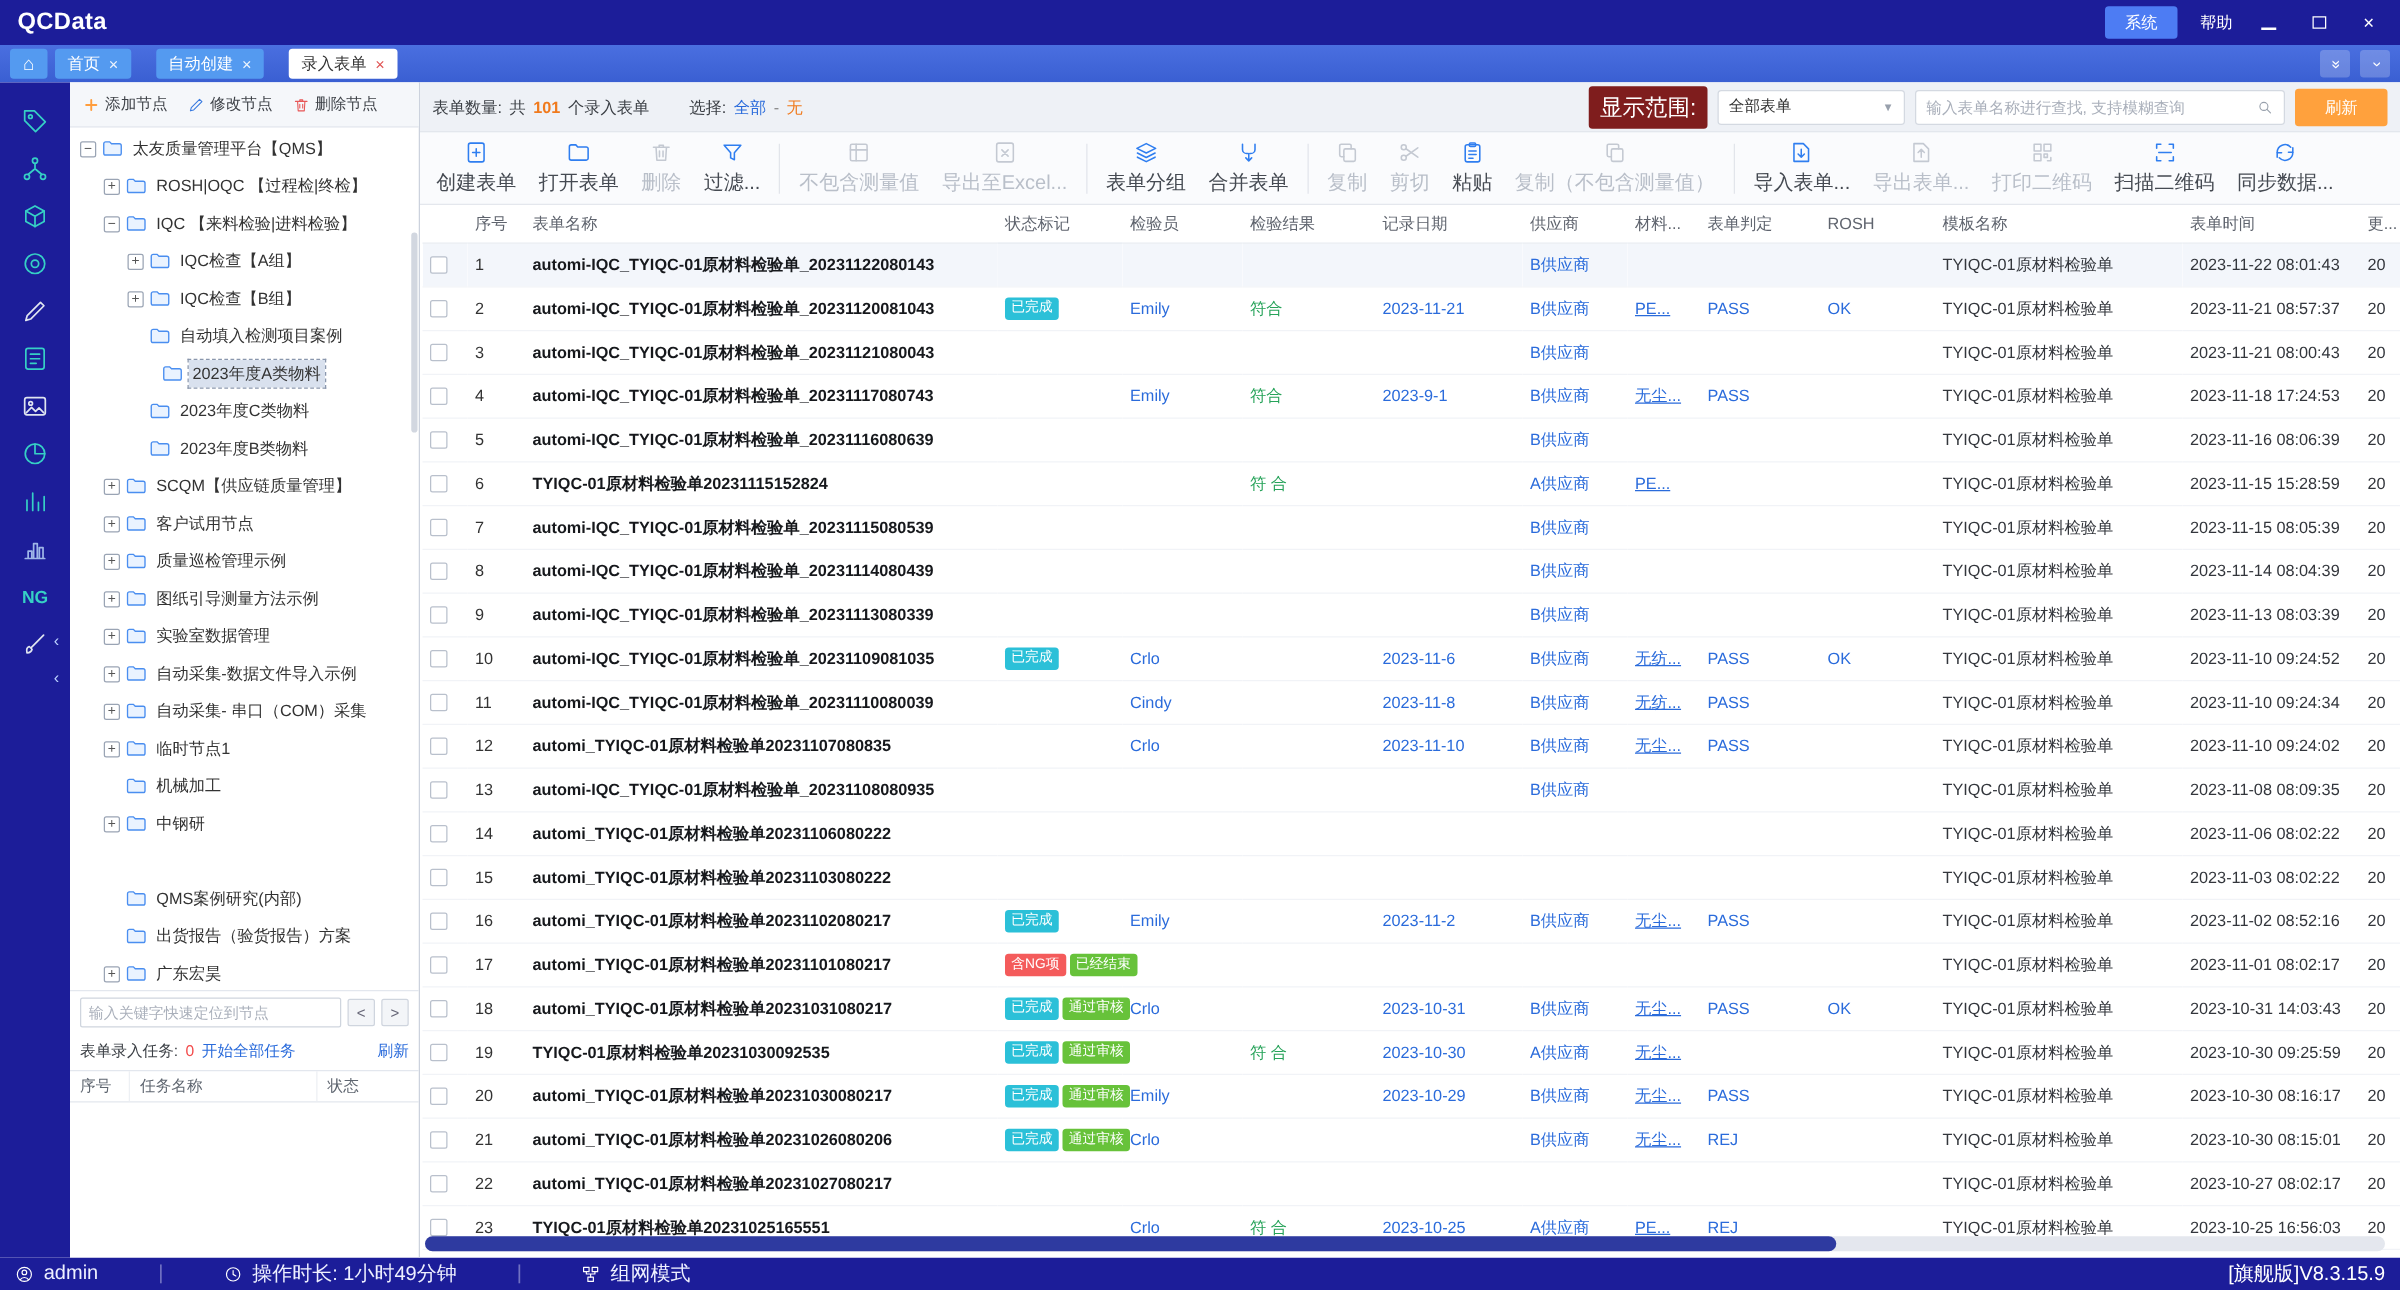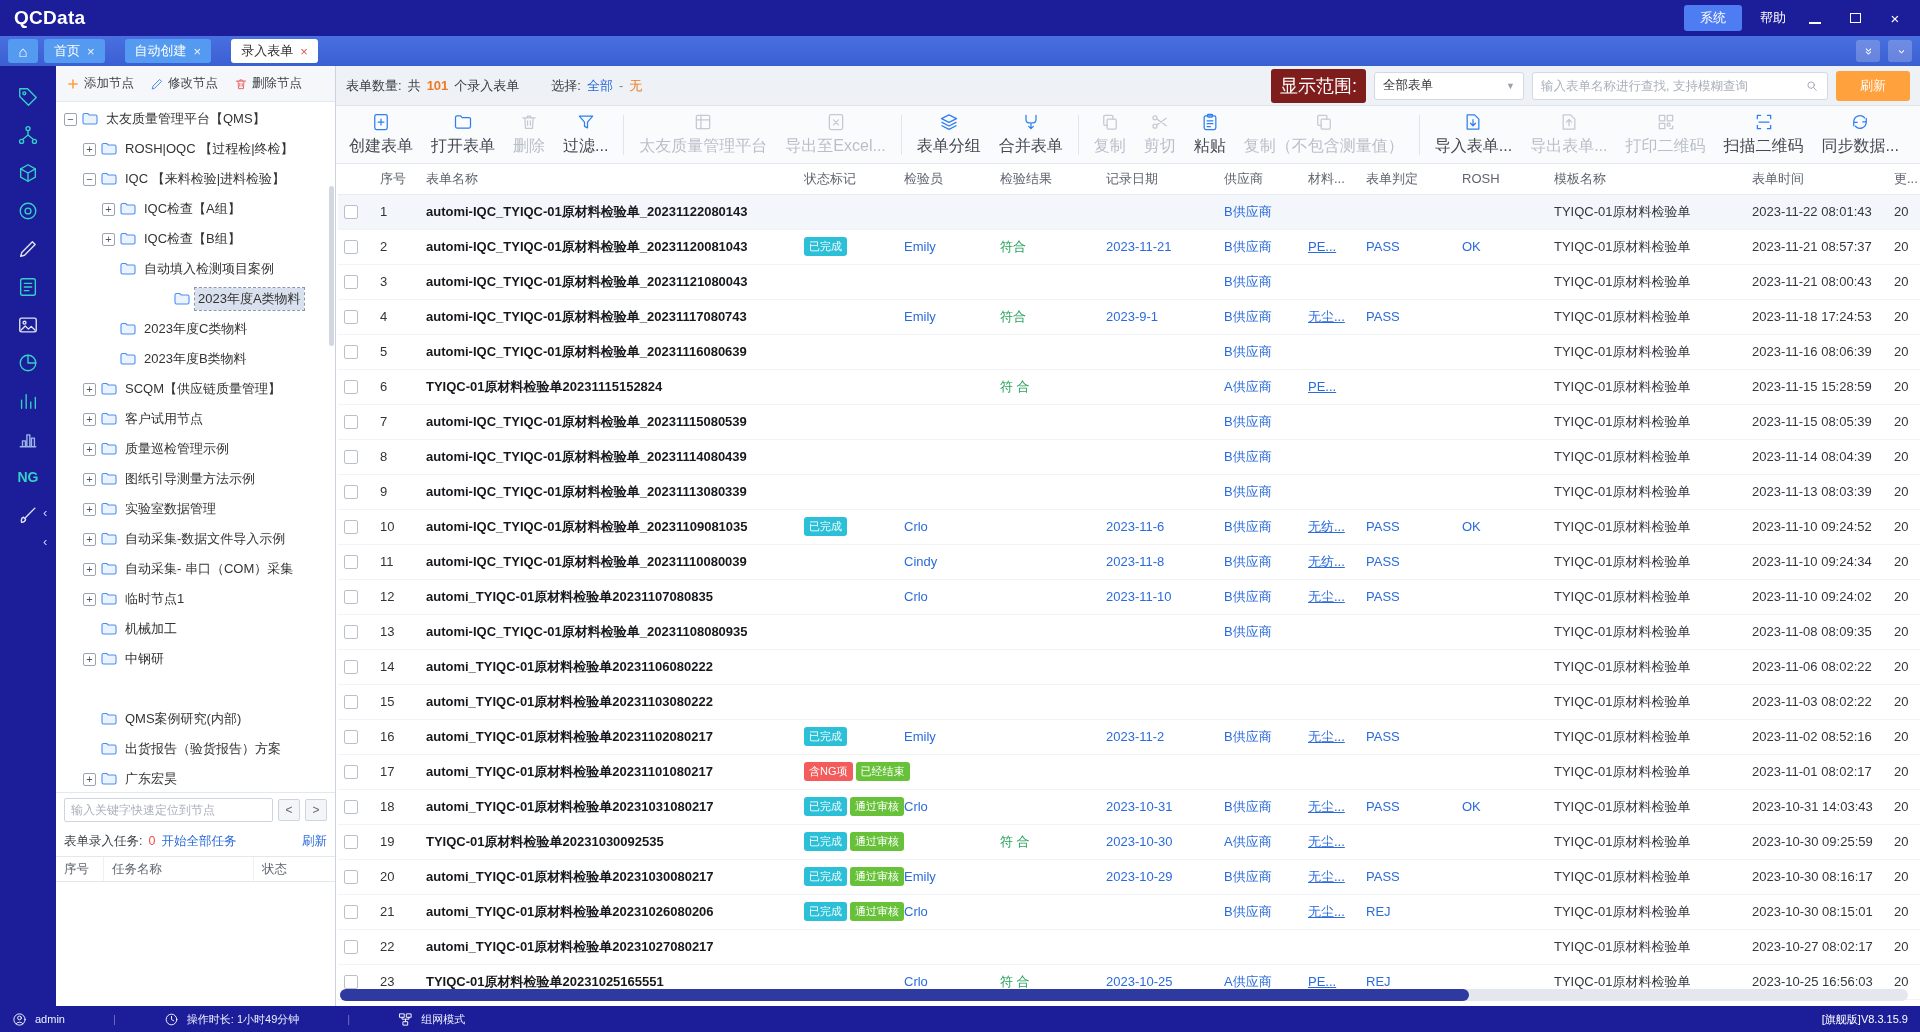--- a/index.html
+++ b/index.html
@@ -106,21 +106,21 @@
 .badge-red{background:#f45b5b;}
 .lnk{color:#2a6bdb;cursor:pointer;}
 .td-mat .lnk{text-decoration:underline;}
 .result-ok{color:#27a35a;}
 .td-time,.td-tpl,.td-more{color:#33363c;}
 .cb{width:14px;height:14px;border:1px solid #b9c0cc;border-radius:2px;display:inline-block;background:#fff;cursor:pointer;vertical-align:middle;}
 .hscroll{position:absolute;left:4px;right:12px;bottom:5px;height:12px;background:#e4e7ee;border-radius:6px;z-index:4;}
 .hthumb{position:absolute;left:0;top:0;height:12px;width:72%;background:#2e3aa0;border-radius:6px;cursor:pointer;}
 
 
-.statusbar{height:26px;flex:0 0 26px;background:#1c1d99;display:flex;align-items:center;gap:8px;padding:0 12px;color:#eef0ff;font-size:11px;}
+.statusbar{height:26px;flex:0 0 26px;background:#1c1d99;display:flex;align-items:center;gap:8px;padding:0 12px;color:#eef0ff;font-size:16px;}
 .sb-icon svg{width:15px;height:15px;display:block;color:#fff;}
 .sb-sep{opacity:.4;margin:0 40px;}
 .sb-version{margin-left:auto;color:#fff;}
 </style>
 </head>
 <body>
 
 <div class="app">
 
   <div class="topbar">
@@ -317,21 +317,21 @@
           </div>
           <div class="tnode" style="padding-left: 46px;">
             <span class="texp empty"></span>
             <span class="tfolder">
               <svg viewBox="0 0 16 14">
                 <path d="M1 3a1.5 1.5 0 0 1 1.5-1.5h3.2L7.2 3h6.3A1.5 1.5 0 0 1 15 4.5v6A1.5 1.5 0 0 1 13.5 12h-11A1.5 1.5 0 0 1 1 10.5z" fill="#eaf3ff" stroke="#4a8ef0" stroke-width="1.1"></path>
               </svg>
             </span>
             <span class="tlabel">自动填入检测项目案例</span>
           </div>
-          <div class="tnode selected" style="padding-left: 56px; margin-left: 44px;">
+          <div class="tnode selected" style="padding-left: 56px;">
             <span class="texp empty"></span>
             <span class="tfolder">
               <svg viewBox="0 0 16 14">
                 <path d="M1 3a1.5 1.5 0 0 1 1.5-1.5h3.2L7.2 3h6.3A1.5 1.5 0 0 1 15 4.5v6A1.5 1.5 0 0 1 13.5 12h-11A1.5 1.5 0 0 1 1 10.5z" fill="#eaf3ff" stroke="#4a8ef0" stroke-width="1.1"></path>
               </svg>
             </span>
             <span class="tlabel">2023年度A类物料</span>
           </div>
           <div class="tnode" style="padding-left: 46px;">
             <span class="texp empty"></span>
@@ -553,21 +553,21 @@
             <span class="tlabel2">过滤...</span>
           </div>
           <div class="tsep"></div>
           <div class="titem disabled">
             <span class="ticon">
               <svg viewBox="0 0 24 24" fill="none" stroke="currentColor" stroke-width="1.5" stroke-linecap="round" stroke-linejoin="round">
                 <rect x="4" y="4" width="16" height="16" rx="1.5"></rect>
                 <path d="M4 9.5h16M9.5 4v16"></path>
               </svg>
             </span>
-            <span class="tlabel2">太友质量管理平台</span>
+            <span class="tlabel2">不包含测量值</span>
           </div>
           <div class="titem disabled">
             <span class="ticon">
               <svg viewBox="0 0 24 24" fill="none" stroke="currentColor" stroke-width="1.5" stroke-linecap="round" stroke-linejoin="round">
                 <rect x="4" y="3" width="16" height="18" rx="2"></rect>
                 <path d="M9 9.5l6 6M15 9.5l-6 6"></path>
               </svg>
             </span>
             <span class="tlabel2">导出至Excel...</span>
           </div>

